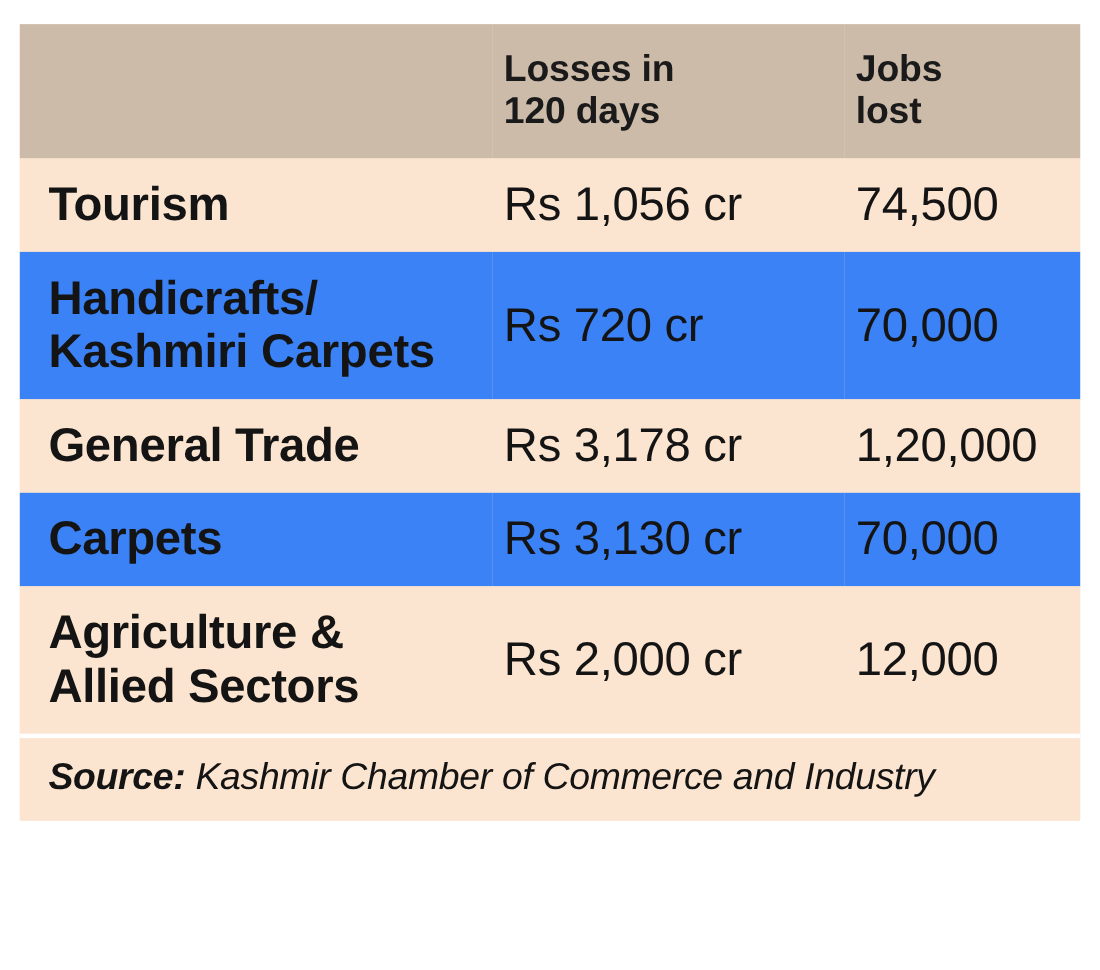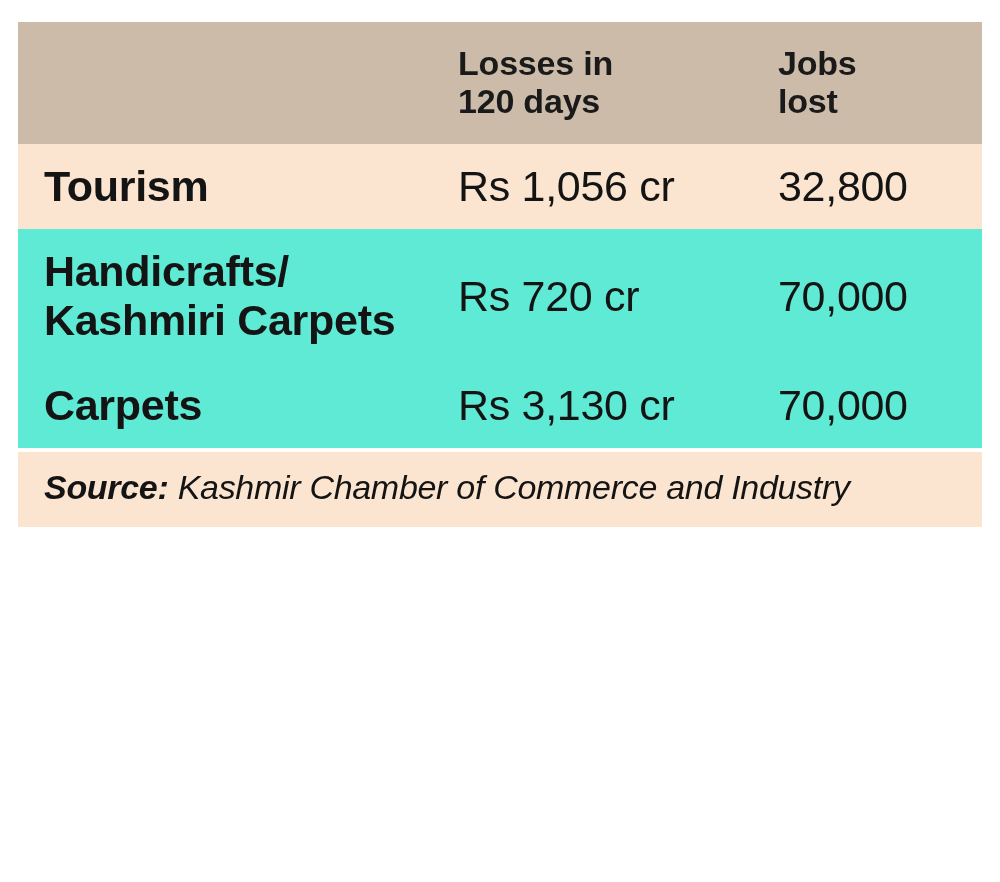--- a/index.html
+++ b/index.html
@@ -58,21 +58,21 @@
     color: #141414;
     vertical-align: middle;
     line-height: 1.14;
     letter-spacing: -0.3px;
   }
   tbody td.label {
     padding-left: 26px;
     font-weight: bold;
   }
   tbody tr.odd { background: #fce5d0; }
-  tbody tr.even { background: #5eead4; border-radius: 32px; }
+  tbody tr.even { background: #3b82f6; border-radius: 32px; }
 
   .source-bar {
     position: absolute;
     left: 18px;
     width: 964px;
     background: #fce5d0;
     border-top: 4px solid #ffffff;
     box-sizing: border-box;
     padding: 16px 10px 20px 26px;
   }
@@ -109,34 +109,47 @@
           <th>
             <span>Jobs</span><br>
             <span>lost</span>
           </th>
         </tr>
       </thead>
       <tbody>
         <tr class="odd">
           <td class="label">Tourism</td>
           <td>Rs 1,056 cr</td>
-          <td>32,800</td>
+          <td>74,500</td>
         </tr>
         <tr class="even">
           <td class="label">
             <span>Handicrafts/</span><br>
             <span>Kashmiri Carpets</span>
           </td>
           <td>Rs 720 cr</td>
           <td>70,000</td>
         </tr>
+        <tr class="odd">
+          <td class="label">General Trade</td>
+          <td>Rs 3,178 cr</td>
+          <td>1,20,000</td>
+        </tr>
         <tr class="even">
           <td class="label">Carpets</td>
           <td>Rs 3,130 cr</td>
           <td>70,000</td>
+        </tr>
+        <tr class="odd">
+          <td class="label">
+            <span>Agriculture &amp;</span><br>
+            <span>Allied Sectors</span>
+          </td>
+          <td>Rs 2,000 cr</td>
+          <td>12,000</td>
         </tr>
       </tbody>
     </table>
 
     <div class="source-bar" style="position:static;left:auto;width:auto;">
       <div class="source-text">
         <span class="lbl">Source:</span>
         <span>Kashmir Chamber of Commerce and Industry</span>
       </div>
     </div>

